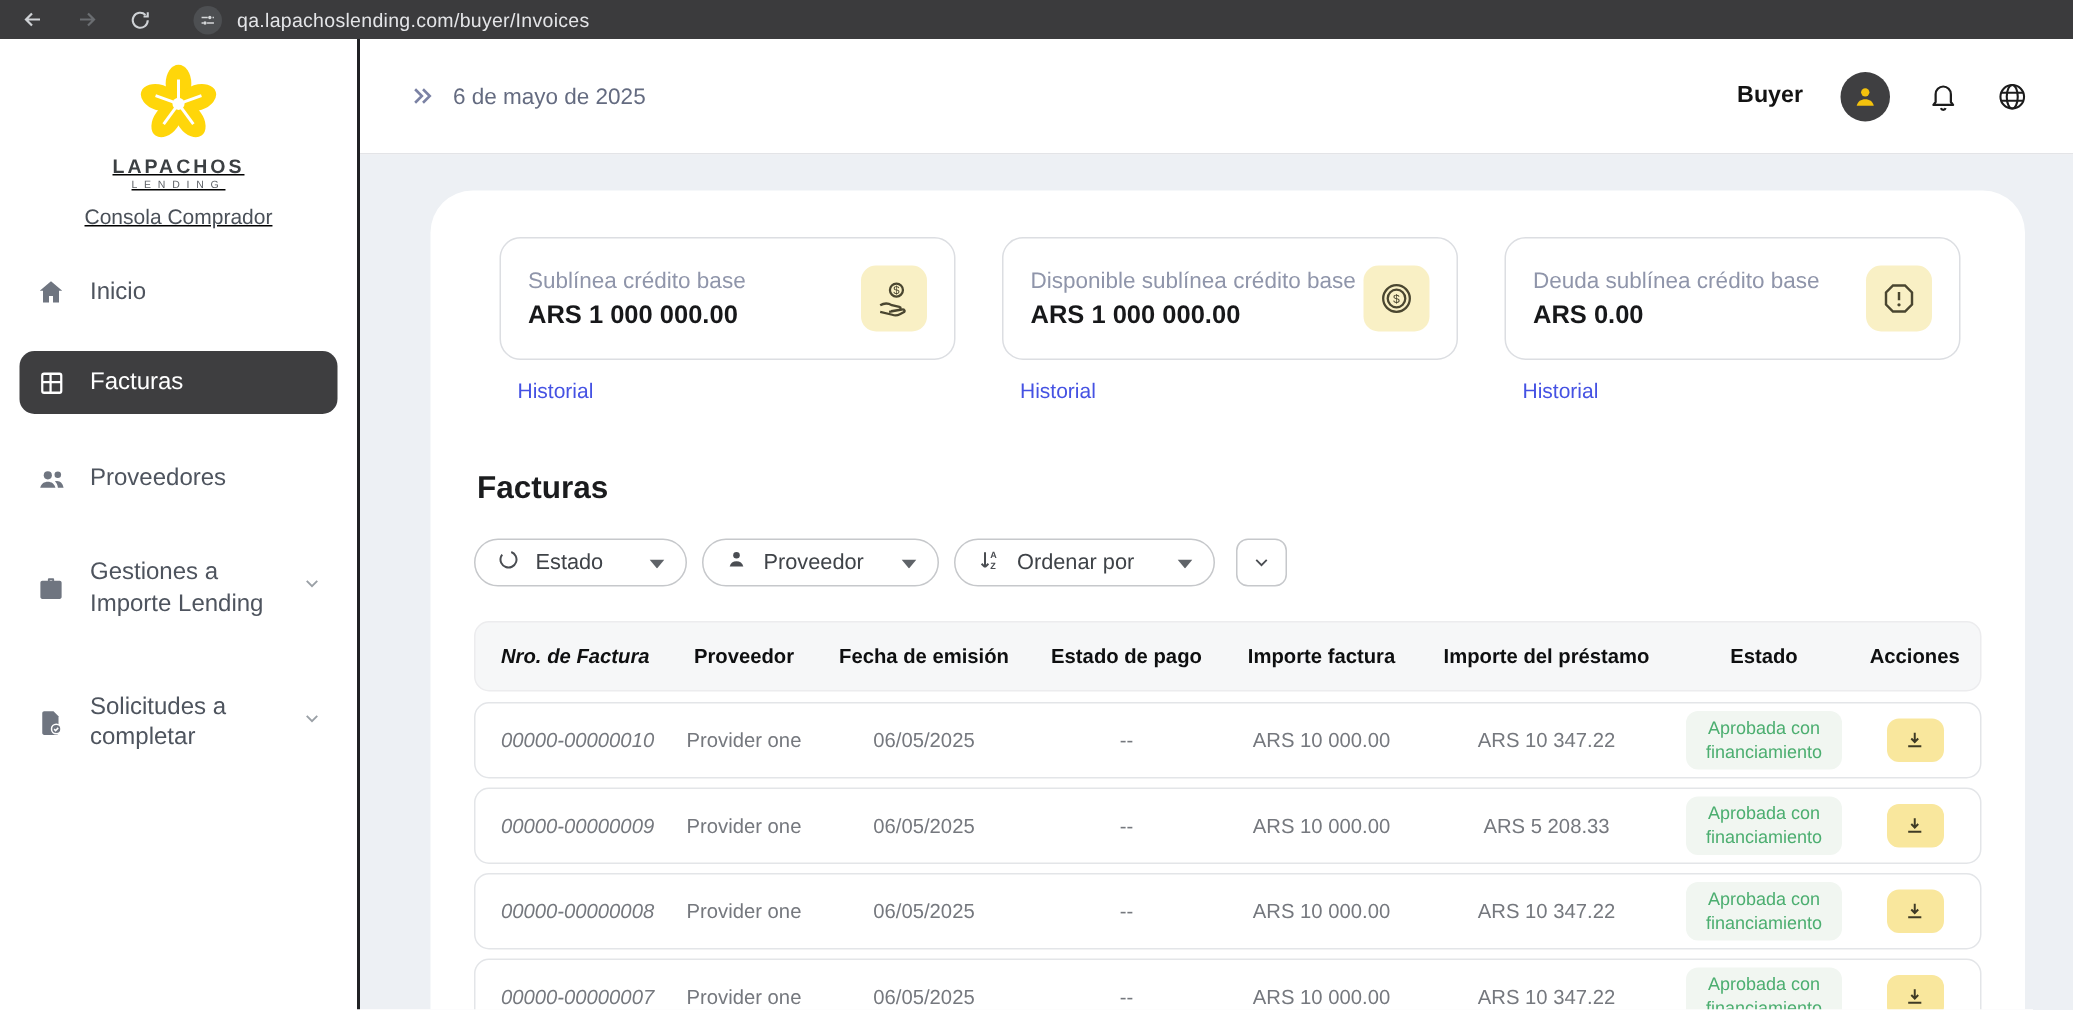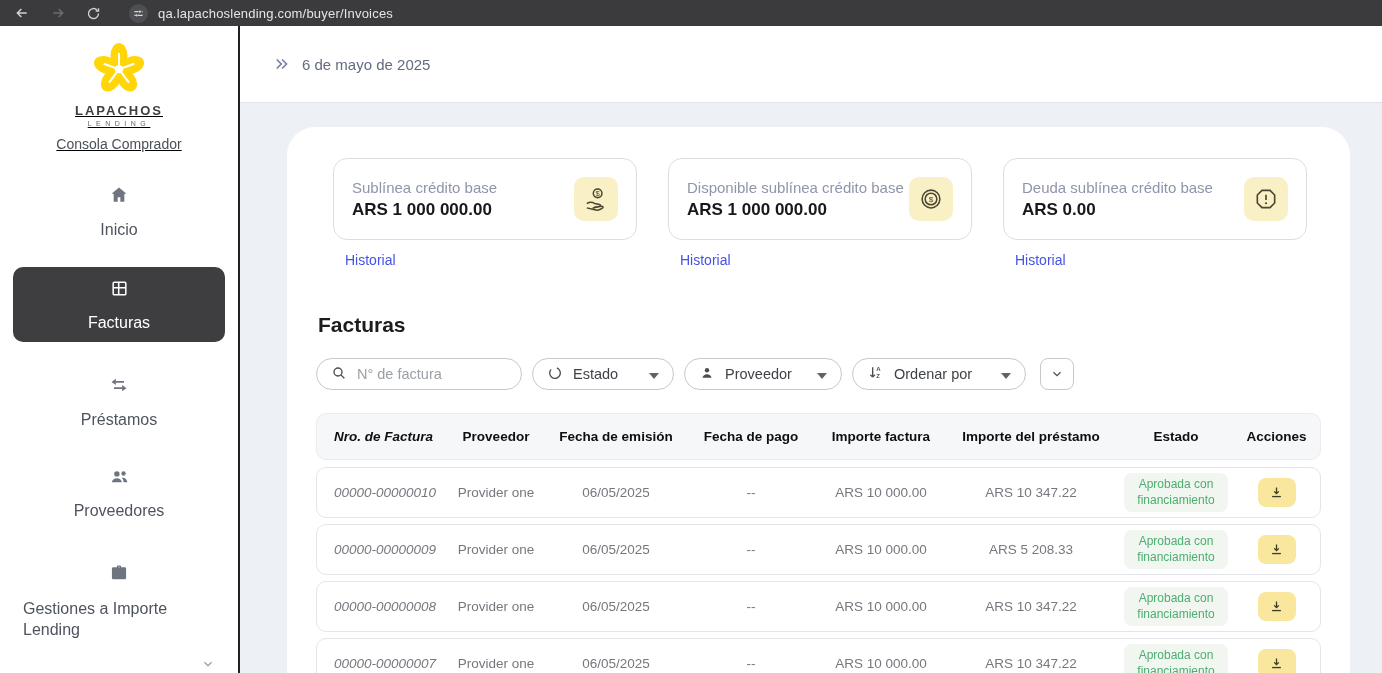--- a/index.html
+++ b/index.html
@@ -20,21 +20,21 @@
   .sidebar { width:240px; background:#fff; border-right:2px solid #202124; flex-shrink:0; }
   .main { flex:1; display:flex; flex-direction:column; min-width:0; }
 
   
   .logo-block { display:flex; flex-direction:column; align-items:center; padding-top:16px;text-decoration:underline; }
   .brand { font-size:13px; font-weight:700; letter-spacing:2px; color:#3c4043; margin-top:3px; }
   .brand-sub { font-size:7px; letter-spacing:4.5px; color:#5f6368; margin-top:2px; }
   .console-label { font-size:14px; color:#4a5058; margin-top:9px; }
   .nav { margin-top:24px; padding:0 13px; }
   .nav-item { display:flex; align-items:center; gap:15px; padding:8px 10px;
-    border-radius:10px; color:#4e545e; font-size:16px; margin-bottom:20px; cursor:pointer;flex-direction:column; }
+    border-radius:10px; color:#4e545e; font-size:16px; margin-bottom:20px; cursor:pointer; }
   .nav-item .ni-icon { width:22px; height:22px; flex-shrink:0; display:flex;
     align-items:center; justify-content:center; }
   .nav-item.active { background:#3e3e40; color:#fff; padding:10px; margin-bottom:24px; }
   .nav-item.tall { line-height:1.3; }
   .nav-label { flex:1; }
   .chev { margin-left:auto; flex-shrink:0; }
   .nav-gap { height:6px; }
 
   
   .header { height:77px; background:#fff; border-bottom:1px solid #e3e4e7;
@@ -170,28 +170,20 @@
       <div class="nav-item active">
         <span class="ni-icon">
           <svg width="19" height="19" viewBox="0 0 24 24" fill="none" stroke="#fff" stroke-width="1.9">
               <rect x="4" y="4" width="16" height="16" rx="1.5"></rect>
               <path d="M4 11h16M11 4v16"></path>
             </svg>
         </span>
         <span class="nav-label">Facturas</span>
       </div>
 
-      <div class="nav-item">
-        <span class="ni-icon">
-          <svg width="20" height="20" viewBox="0 0 24 24" fill="#6f7580">
-              <path d="M8.2 4.5L3 8.3l5.2 3.8V9.3H18v-2H8.2zM15.8 12l5.2 3.8-5.2 3.8v-2.8H6v-2h9.8z"></path>
-            </svg>
-        </span>
-        <span class="nav-label">Préstamos</span>
-      </div>
 
       <div class="nav-item">
         <span class="ni-icon">
           <svg width="21" height="21" viewBox="0 0 24 24" fill="#6f7580">
               <circle cx="9" cy="9" r="3.1"></circle>
               <path d="M3.2 18.5c.6-3 3-4.6 5.8-4.6s5.2 1.6 5.8 4.6z"></path>
               <circle cx="16.6" cy="8.6" r="2.5"></circle>
               <path d="M16 13.3c2.6.2 4.4 1.6 5 5.2h-4.3c-.2-2.2-1-3.9-2.4-5z"></path>
             </svg>
         </span>
@@ -234,20 +226,42 @@
   </aside>
 
   <div class="main">
     <header class="header">
       <button class="icon-btn">
         <svg width="18" height="18" viewBox="0 0 24 24" fill="none" stroke="#7b82a4" stroke-width="2.3">
             <path d="M5 6l6 6-6 6M12 6l6 6-6 6"></path>
           </svg>
       </button>
       <span class="date-text">6 de mayo de 2025</span>
+      <div class="header-right">
+        <span class="role-label">Buyer</span>
+        <button class="avatar">
+          <svg width="19" height="19" viewBox="0 0 24 24" fill="#f4c20d">
+              <circle cx="12" cy="8.3" r="3.5"></circle>
+              <path d="M4.8 19.5c.8-3.7 3.7-5.5 7.2-5.5s6.4 1.8 7.2 5.5z"></path>
+            </svg>
+        </button>
+        <button class="icon-btn">
+          <svg width="21" height="21" viewBox="0 0 24 24" fill="none" stroke="#1c1c1c" stroke-width="1.7">
+              <path d="M6.2 16v-6a5.8 5.8 0 1 1 11.6 0v6l1.7 2.2H4.5z" stroke-linejoin="round"></path>
+              <path d="M10.2 20.7a1.9 1.9 0 0 0 3.6 0"></path>
+            </svg>
+        </button>
+        <button class="icon-btn">
+          <svg width="21" height="21" viewBox="0 0 24 24" fill="none" stroke="#1c1c1c" stroke-width="1.6">
+              <circle cx="12" cy="12" r="9"></circle>
+              <ellipse cx="12" cy="12" rx="4.2" ry="9"></ellipse>
+              <path d="M3.6 9h16.8M3.6 15h16.8"></path>
+            </svg>
+        </button>
+      </div>
     </header>
 
     <div class="content">
       <div class="big-card">
 
         <div class="stats-row">
           <div class="stat-col">
             <div class="stat-card">
               <div>
                 <div class="stat-title">Sublínea crédito base</div>
@@ -295,29 +309,20 @@
                   </svg>
               </span>
             </div>
             <a class="historial-link">Historial</a>
           </div>
         </div>
 
         <h2 class="section-title">Facturas</h2>
 
         <div class="filters">
-          <div class="pill search-pill">
-            <span>
-              <svg width="16" height="16" viewBox="0 0 24 24" fill="none" stroke="#4a4d52" stroke-width="2">
-                  <circle cx="10.5" cy="10.5" r="6"></circle>
-                  <path d="M15.2 15.2L20 20"></path>
-                </svg>
-            </span>
-            <input type="text" placeholder="N° de factura" style="">
-          </div>
 
           <div class="pill pill-estado">
             <span>
               <svg width="16" height="16" viewBox="0 0 24 24" fill="none" stroke="#4a4d52" stroke-width="2">
                   <circle cx="12" cy="12" r="8" stroke-dasharray="40 10" transform="rotate(-70 12 12)"></circle>
                 </svg>
             </span>
             <span>Estado</span>
             <span class="caret">
               <svg width="10" height="6" viewBox="0 0 10 6" fill="#5f6368">
@@ -362,21 +367,21 @@
                 <path d="M6 9l6 6 6-6"></path>
               </svg>
           </button>
         </div>
 
         <div class="table">
           <div class="thead grid-cols">
             <div class="cell first">Nro. de Factura</div>
             <div class="cell">Proveedor</div>
             <div class="cell">Fecha de emisión</div>
-            <div class="cell">Fecha de pago</div>
+            <div class="cell">Estado de pago</div>
             <div class="cell">Importe factura</div>
             <div class="cell">Importe del préstamo</div>
             <div class="cell">Estado</div>
             <div class="cell">Acciones</div>
           </div>
           <div class="rows">
               <div class="row-card grid-cols">
                 <div class="cell first">00000-00000010</div>
                 <div class="cell">Provider one</div>
                 <div class="cell">06/05/2025</div>

